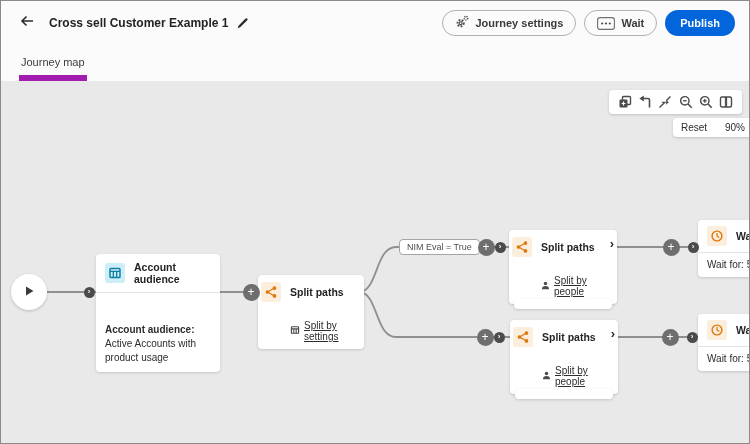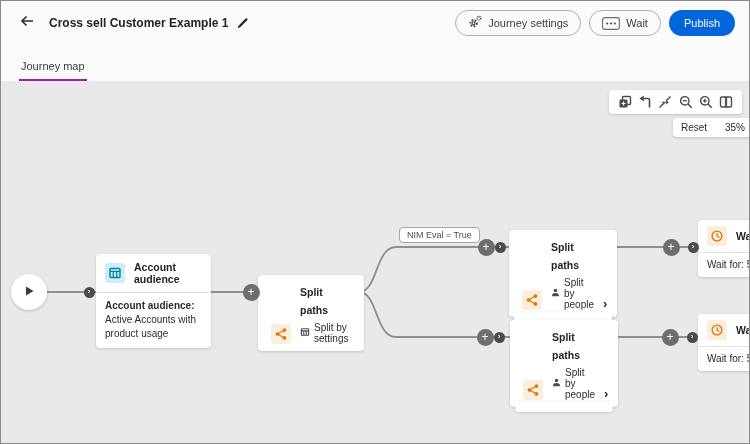--- a/index.html
+++ b/index.html
@@ -13,68 +13,68 @@
   .head-col { display:flex; flex-direction:column; gap:3px; }
   .title-row { display:flex; align-items:center; gap:8px; }
   .j-title { font-size:12px; font-weight:bold; color:#242424; }
   .edit-ic { width:14px; height:14px; display:flex; align-items:center; }
   .meta-row { display:flex; align-items:center; font-size:10.5px; color:#464646; }
   .status-dot { width:6px; height:6px; border-radius:50%; background:#6e6e6e; margin-right:6px; }
   .draft { font-style:italic; color:#6e6e6e; }
   .vdiv { width:1px; height:12px; background:#d3d3d3; margin:0 9px; }
   .saved-wrap { display:flex; align-items:center; gap:5px; }
   .head-right { margin-left:auto; display:flex; align-items:center; gap:8px; }
-  .btn { display:flex; align-items:center; gap:6px; height:26px; padding:0 12px; border:1px solid #b1b1b1; border-radius:14px; background:#fbfbfb; font-size:11px; font-weight:normal; color:#3b3b3b; cursor:pointer; }
+  .btn { display:flex; align-items:center; gap:6px; height:26px; padding:0 12px; border:1px solid #b1b1b1; border-radius:14px; background:#fbfbfb; font-size:11px; font-weight:bold; color:#3b3b3b; cursor:pointer; }
   .btn-primary { background:#0265dc; border:none; color:#fff; padding:12px 15px; }
   .more-box { display:flex; align-items:center; justify-content:center; }
 
   
   .tabbar { position:absolute; top:44px; left:0; right:0; height:36px; background:#fbfbfb; padding:0 18px; display:flex; align-items:flex-end; }
-  .tab { font-size:11px; color:#3b3b3b; padding:6px 2px 7px 2px; border-bottom:2px solid #a21caf; cursor:pointer; }
+  .tab { font-size:11px; color:#3b3b3b; padding:6px 2px 7px 2px; border-bottom:6px solid #a21caf; cursor:pointer; }
 
   
   .canvas { position:absolute; top:80px; left:0; width:750px; height:364px; background:#e9e9e9; overflow:hidden; }
   .edges { position:absolute; top:0; left:0; z-index:0; }
 
   
   .cv-toolbar { position:absolute; left:608px; top:9px; width:133px; height:24px; background:#fff; border-radius:4px; box-shadow:0 1px 3px rgba(0,0,0,.18); display:flex; align-items:center; justify-content:space-between; padding:0 8px; z-index:5; }
   .tool-ic { width:15px; height:15px; display:flex; align-items:center; justify-content:center; cursor:pointer; }
   .zoom-box { position:absolute; left:672px; top:37px; width:80px; height:19px; background:#fff; border-radius:4px; box-shadow:0 1px 3px rgba(0,0,0,.18); display:flex; align-items:center; justify-content:space-between; padding:0 8px; font-size:10px; color:#2c2c2c; z-index:5; }
   .zoom-box span { cursor:pointer; }
 
   
   .start-node { position:absolute; left:10px; top:193px; width:36px; height:36px; border-radius:50%; background:#fff; box-shadow:0 1px 3px rgba(0,0,0,.2); display:flex; align-items:center; justify-content:center; z-index:3; }
   .card { position:absolute; background:#fff; border-radius:4px; box-shadow:0 1px 3px rgba(0,0,0,.16); z-index:2; cursor:pointer; }
   .stack::after { content:""; position:absolute; left:5px; right:5px; bottom:-5px; height:10px; background:#fff; border-radius:4px; box-shadow:0 1px 3px rgba(0,0,0,.16); z-index:-1; }
   .node-ico { width:20px; height:20px; border-radius:3px; display:flex; align-items:center; justify-content:center; flex:0 0 auto; }
   .ico-teal { background:#cdeef6; }
   .ico-orange { background:#fceedd; }
   .card-title { font-size:10.5px; font-weight:bold; color:#242424; }
-  .card-sub { font-size:10px; color:#2c2c2c; display:flex; align-items:center; gap:4px; margin-top:4px; }
-
-  .audience-card { left:95px; top:173px; width:115px; }
+  .card-sub { font-size:10px; color:#2c2c2c; display:flex; align-items:center; gap:4px; margin-top:20px;text-decoration:underline; }
+
+  .audience-card { left:95px; top:173px; width:124px; }
   .aud-head { display:flex; align-items:center; gap:9px; padding:7px 9px; }
   .card-hr { height:1px; background:#e3e3e3; }
-  .aud-body { padding:6px 9px 8px 9px; font-size:10px; line-height:1.38; color:#2c2c2c; }
+  .aud-body { padding:6px 9px 8px 9px; font-size:10px; line-height:1.38; color:#2c2c2c;margin-top:24px; }
   .aud-est { margin-top:4px; }
 
-  .split-card { display:flex; align-items:flex-end; gap:9px; padding:7px 13px; }
+  .split-card { display:flex; align-items:flex-start; gap:9px; padding:7px 3px; }
   .split-acc { left:257px; top:194px; width:106px; }
   .split-people-a { left:508px; top:149px; width:108px; }
   .split-people-b { left:509px; top:239px; width:108px; }
   .card-chevron { margin-left:auto; font-size:13px; font-weight:bold; color:#2c2c2c; line-height:1; }
 
   .wait-card { width:95px; }
   .wait-a { left:697px; top:139px; }
   .wait-b { left:697px; top:233px; }
   .wait-head { display:flex; align-items:center; gap:9px; padding:6px 9px; }
   .wait-body { padding:6px 9px 7px 9px; font-size:10px; color:#2c2c2c; }
 
   .edge-label { position:absolute; background:#fff; border:1px solid #a5a5a5; border-radius:4px; padding:2px 7px; font-size:9px; color:#505050; z-index:3; cursor:pointer; white-space:nowrap; }
-  .lbl-true { left:398px; top:146px; }
+  .lbl-true { left:398px; top:158px; }
   .lbl-false { left:398px; top:248px; }
 
   .plus-dot { position:absolute; width:17px; height:17px; border-radius:50%; background:#6e6e6e; color:#fff; display:flex; align-items:center; justify-content:center; font-size:12px; line-height:1; z-index:4; cursor:pointer; }
   .chev-dot { position:absolute; width:11px; height:11px; border-radius:50%; background:#4b4b4b; color:#fff; display:flex; align-items:center; justify-content:center; font-size:8px; font-weight:bold; line-height:1; z-index:4; cursor:pointer; }
 </style>
 </head>
 <body>
 
 <div id="app">
 
@@ -172,21 +172,21 @@
       <span class="tool-ic">
         <svg width="14" height="14" viewBox="0 0 14 14">
             <rect x="1.5" y="2" width="11" height="10" rx="1.5" fill="none" stroke="#4b4b4b" stroke-width="1.4"></rect>
             <path d="M6.4 2 V12 M7.6 2 V12" stroke="#4b4b4b" stroke-width="1.1"></path>
           </svg>
       </span>
     </div>
 
     <div class="zoom-box">
       <span>Reset</span>
-      <span>35%</span>
+      <span>90%</span>
     </div>
 
     <div class="start-node">
       <span>
         <svg width="12" height="12" viewBox="0 0 12 12">
             <polygon points="3,1.5 10.5,6 3,10.5" fill="#3b3b3b"></polygon>
           </svg>
       </span>
     </div>
 

